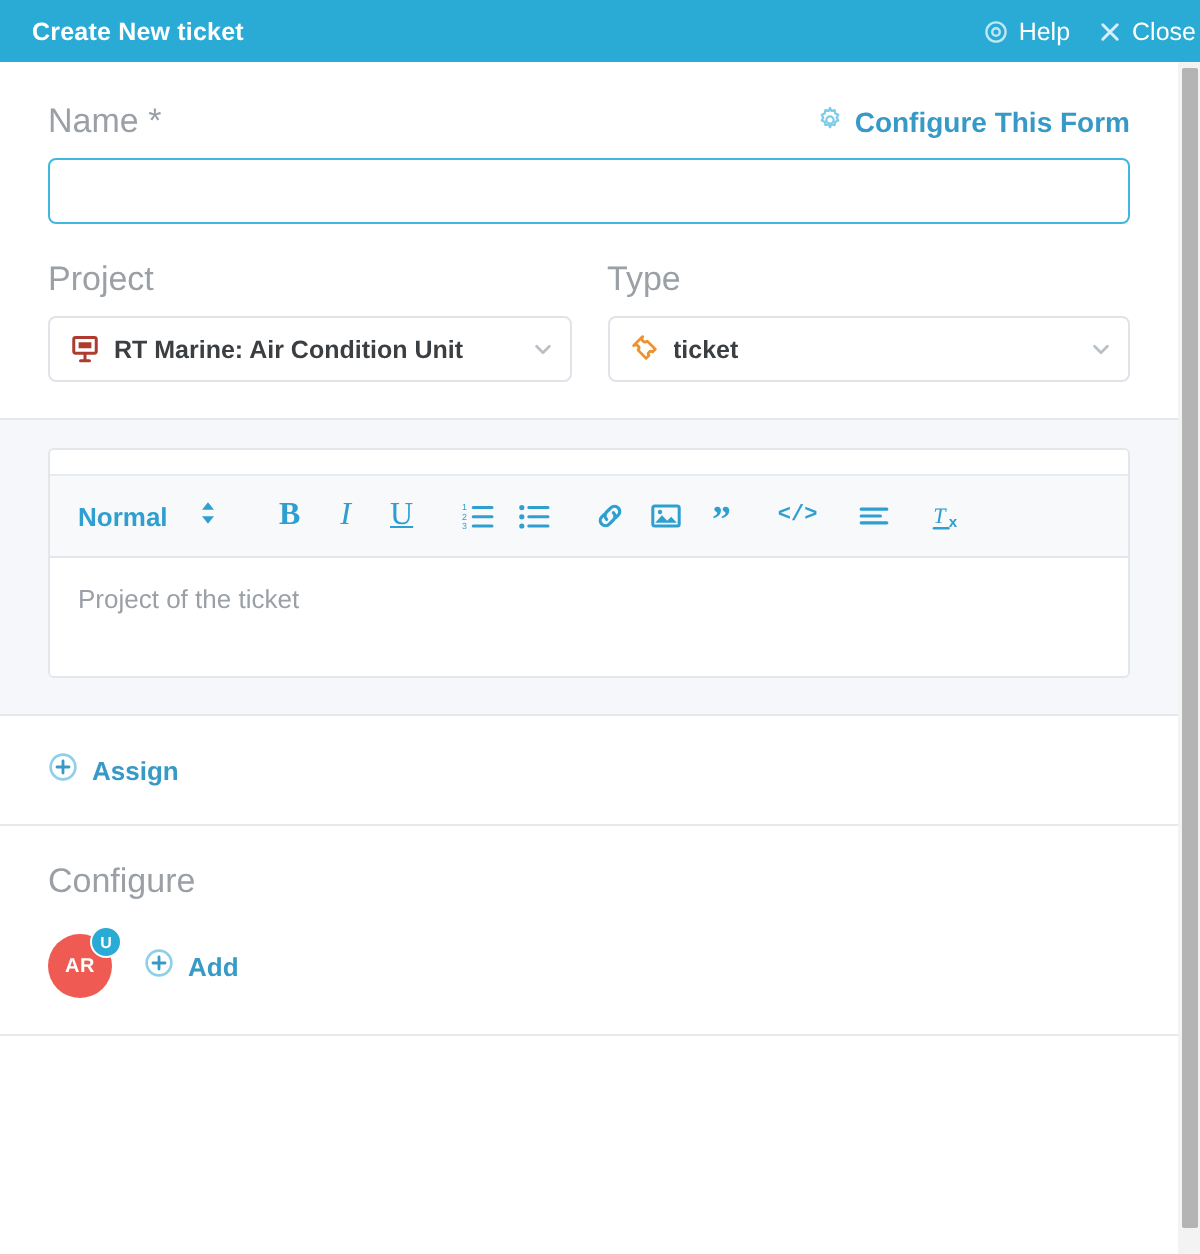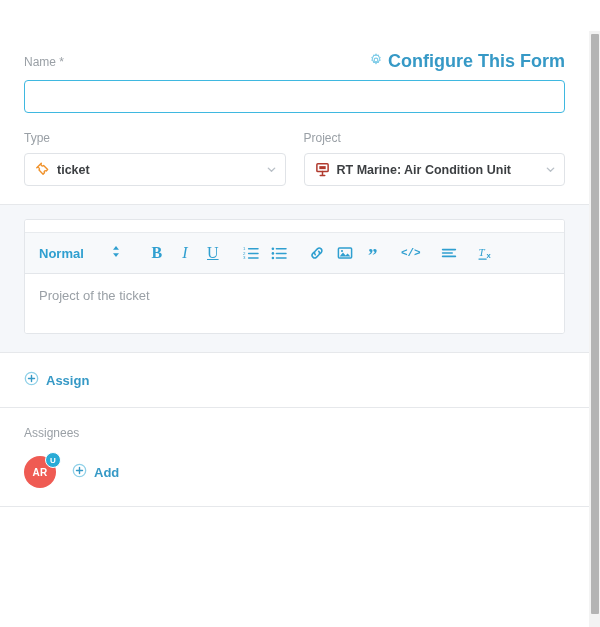--- a/index.html
+++ b/index.html
@@ -87,38 +87,38 @@
     padding: 0 24px;
     box-sizing: border-box;
     width: 589px;
   }
   .divider {
     height: 1px;
     background: #e6e8eb;
     width: 589px;
   }
   .field-label {
-    font-size: 12px;
+    font-size: 17px;
     color: #9aa0a6;
     font-weight: normal;
   }
 
   
   .name-section { padding-top: 20px; padding-bottom: 0; }
   .name-header {
     display: flex;
     align-items: center;
     justify-content: space-between;
     margin-bottom: 8px;
   }
   .configure-link {
     display: flex;
     gap: 5px;
     color: #3699c6;
-    font-size: 18px;
+    font-size: 14px;
     font-weight: bold;
     cursor: pointer;
   }
   .name-input {
     display: block;
     width: 100%;
     height: 33px;
     box-sizing: border-box;
     border: 1px solid #3fb8e0;
     border-radius: 4px;
@@ -181,21 +181,21 @@
     border-bottom: 1px solid #e3e6ea;
     display: flex;
     align-items: center;
     padding: 0 14px;
     gap: 0;
     box-sizing: border-box;
   }
   .tb-style {
     display: flex;
     align-items: center;
-    gap: 27px;
+    gap: 15px;
     color: #2f9fd0;
     font-size: 13px;
     font-weight: bold;
     cursor: pointer;
     margin-right: 22px;
   }
   .tb-btn {
     width: 28px;
     height: 28px;
     display: flex;
@@ -260,20 +260,42 @@
     border: 1.5px solid #fff;
     box-sizing: content-box;
   }
   .tail { height: 22px; background: #fff; }
 </style>
 </head>
 <body>
 
 <div class="window">
 
+  <div class="titlebar">
+    <div class="titlebar-title">Create New ticket</div>
+    <div class="titlebar-actions">
+      <div class="titlebar-action">
+        <span class="ic">
+          <svg width="12" height="12" viewBox="0 0 16 16">
+            <circle cx="8" cy="8" r="6.4" fill="none" stroke="#bfe6f3" stroke-width="1.6"></circle>
+            <circle cx="8" cy="8" r="2.5" fill="none" stroke="#bfe6f3" stroke-width="1.6"></circle>
+          </svg>
+        </span>
+        <span>Help</span>
+      </div>
+      <div class="titlebar-action">
+        <span class="ic">
+          <svg width="12" height="12" viewBox="0 0 16 16">
+            <path d="M3.2 3.2 L12.8 12.8 M12.8 3.2 L3.2 12.8" stroke="#d8eef8" stroke-width="2" stroke-linecap="round"></path>
+          </svg>
+        </span>
+        <span>Close</span>
+      </div>
+    </div>
+  </div>
 
   <div class="scroll-area">
 
     <div class="section name-section">
       <div class="name-header">
         <span class="field-label">Name *</span>
         <span class="configure-link">
           <span>
             <svg width="14" height="14" viewBox="0 0 20 20">
               <path d="M10 1.4l1 2.1 2.3-.5.5 2.3 2.1 1-1.1 2 1.1 2-2.1 1-.5 2.3-2.3-.5-1 2.1-1-2.1-2.3.5-.5-2.3-2.1-1 1.1-2-1.1-2 2.1-1 .5-2.3 2.3.5z" fill="none" stroke="#7fcce8" stroke-width="1.6" stroke-linejoin="round"></path>
@@ -281,54 +303,54 @@
             </svg>
           </span>
           <span>Configure This Form</span>
         </span>
       </div>
       <input class="name-input" type="text" autofocus="" placeholder="" style="">
     </div>
 
     <div class="section pt-section">
       <div class="pt-row">
-        <div class="pt-col">
-          <span class="field-label pt-label">Type</span>
-          <div class="select-box">
-            <span class="select-icon">
-              <svg width="15" height="15" viewBox="0 0 16 16">
-                <path d="M6.2 1.9 L1.9 6.2 a1.7 1.7 0 0 1 2.4 2.4 L8.6 13 l1.5-1.5 a1.35 1.35 0 0 1 1.9-1.9 L13.5 8.1 9.2 3.8 a1.7 1.7 0 0 1-2.4-2.4z" fill="none" stroke="#f0922b" stroke-width="1.5" stroke-linejoin="round"></path>
-              </svg>
-            </span>
-            <span class="select-value">ticket</span>
-            <span class="caret">
-              <svg width="11" height="11" viewBox="0 0 12 12">
-                <path d="M2.5 4.5 L6 8 L9.5 4.5" fill="none" stroke="#b9c0c7" stroke-width="1.5" stroke-linecap="round" stroke-linejoin="round"></path>
-              </svg>
-            </span>
-          </div>
-        </div>
         <div class="pt-col left">
           <span class="field-label pt-label">Project</span>
           <div class="select-box">
             <span class="select-icon">
               <svg width="15" height="15" viewBox="0 0 16 16">
                 <rect x="2" y="1.8" width="12" height="8.4" rx="1" fill="none" stroke="#b03a2e" stroke-width="1.6"></rect>
                 <rect x="4.6" y="4.4" width="6.8" height="3.2" fill="#b03a2e"></rect>
                 <path d="M8 10.2v4.1M5.6 14.3h4.8" stroke="#b03a2e" stroke-width="1.6" stroke-linecap="round"></path>
               </svg>
             </span>
             <span class="select-value">RT Marine: Air Condition Unit</span>
             <span class="caret">
               <svg width="11" height="11" viewBox="0 0 12 12">
                 <path d="M2.5 4.5 L6 8 L9.5 4.5" fill="none" stroke="#b9c0c7" stroke-width="1.5" stroke-linecap="round" stroke-linejoin="round"></path>
               </svg>
             </span>
           </div>
         </div>
+        <div class="pt-col">
+          <span class="field-label pt-label">Type</span>
+          <div class="select-box">
+            <span class="select-icon">
+              <svg width="15" height="15" viewBox="0 0 16 16">
+                <path d="M6.2 1.9 L1.9 6.2 a1.7 1.7 0 0 1 2.4 2.4 L8.6 13 l1.5-1.5 a1.35 1.35 0 0 1 1.9-1.9 L13.5 8.1 9.2 3.8 a1.7 1.7 0 0 1-2.4-2.4z" fill="none" stroke="#f0922b" stroke-width="1.5" stroke-linejoin="round"></path>
+              </svg>
+            </span>
+            <span class="select-value">ticket</span>
+            <span class="caret">
+              <svg width="11" height="11" viewBox="0 0 12 12">
+                <path d="M2.5 4.5 L6 8 L9.5 4.5" fill="none" stroke="#b9c0c7" stroke-width="1.5" stroke-linecap="round" stroke-linejoin="round"></path>
+              </svg>
+            </span>
+          </div>
+        </div>
       </div>
     </div>
 
     <div class="editor-panel">
       <div class="editor-shell">
         <div class="editor-strip"></div>
         <div class="editor-toolbar">
           <span class="tb-style">
             <span>Normal</span>
             <span>
@@ -407,21 +429,21 @@
             </svg>
           </span>
           <span>Assign</span>
         </span>
       </div>
     </div>
 
     <div class="divider"></div>
 
     <div class="section people-section">
-      <span class="field-label people-label">Assignees</span>
+      <span class="field-label people-label">Configure</span>
       <div class="people-row">
         <span class="avatar-wrap">
           <span class="avatar">AR</span>
           <span class="avatar-badge">U</span>
         </span>
         <span class="add-link">
           <span>
             <svg width="15" height="15" viewBox="0 0 16 16">
               <circle cx="8" cy="8" r="6.6" fill="none" stroke="#8fd0e8" stroke-width="1.4"></circle>
               <path d="M8 4.8v6.4M4.8 8h6.4" stroke="#3699c6" stroke-width="1.5" stroke-linecap="round"></path>

